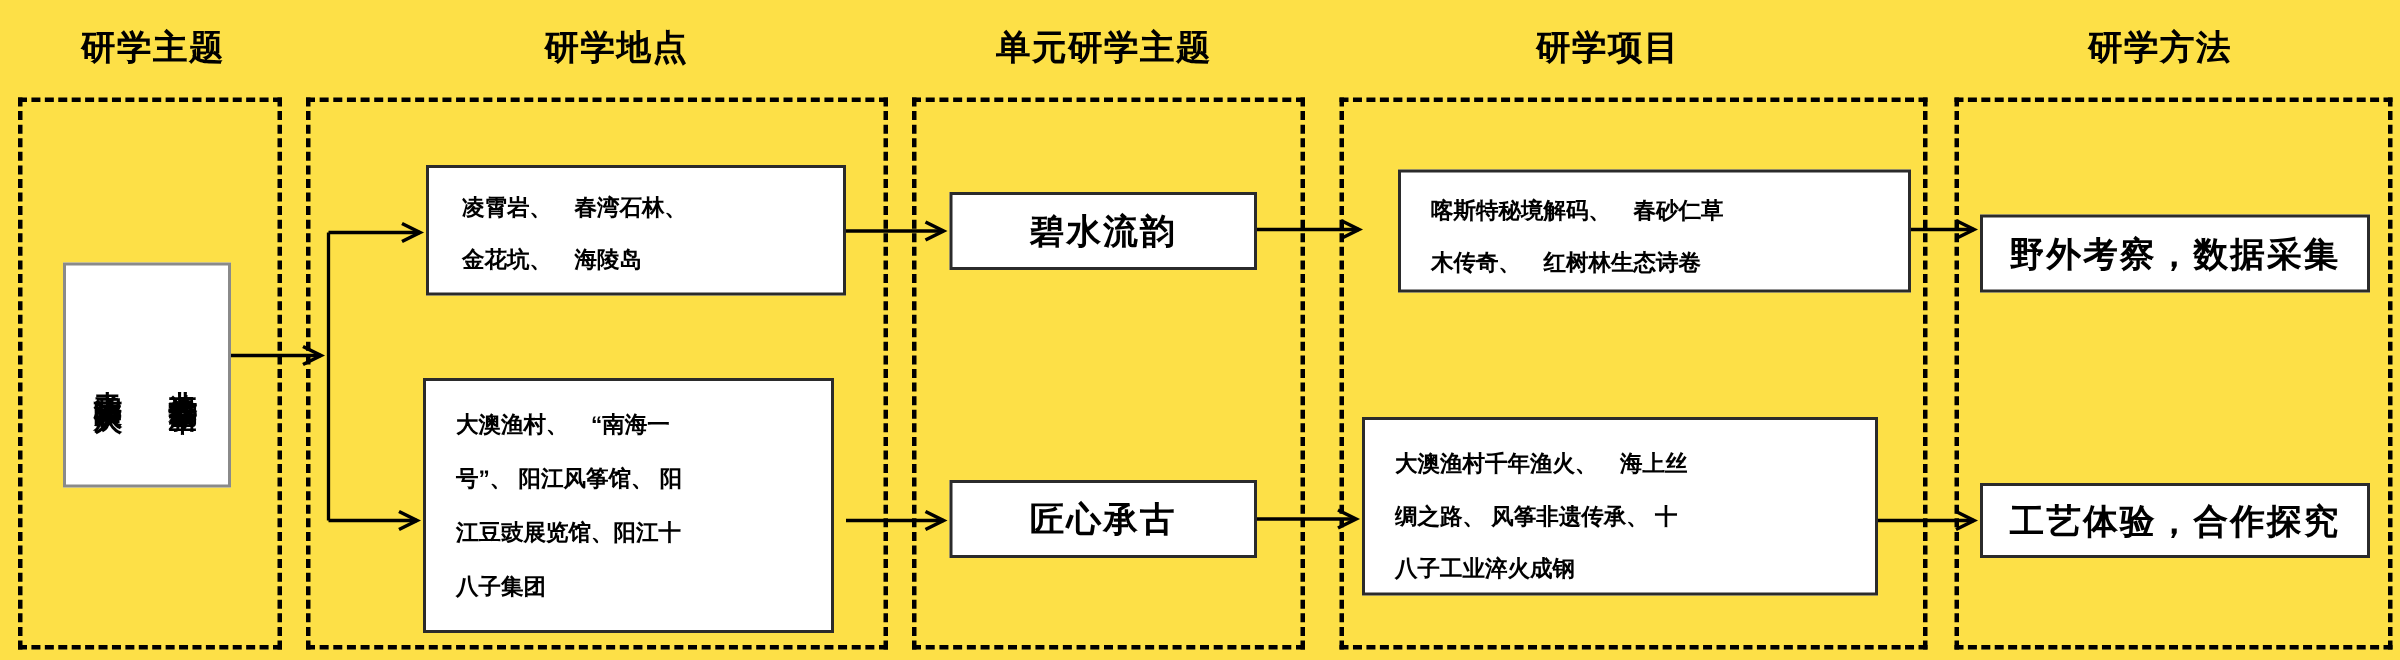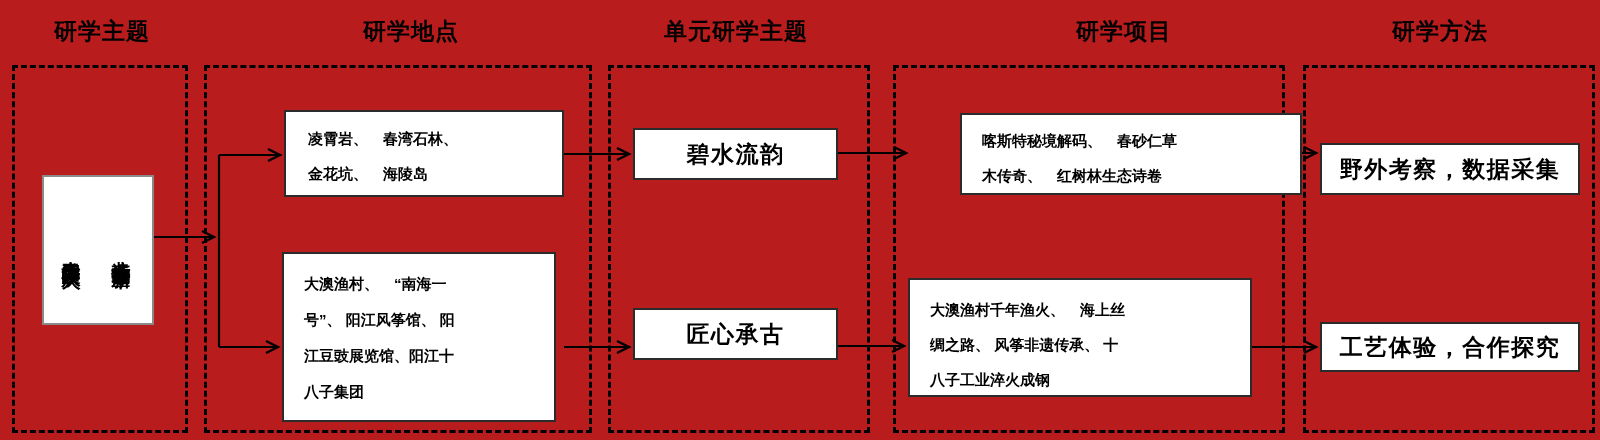--- a/index.html
+++ b/index.html
@@ -1,17 +1,17 @@
 <!DOCTYPE html>
 <html><head>
 <meta charset="utf-8">
 <style>
   html,body{margin:0;padding:0;background:#ffffff;}
   .canvas{
-    position:relative;width:1600px;height:440px;background:#b91c1c;
+    position:relative;width:1600px;height:440px;background:#fde047;
     font-family:"Liberation Sans",sans-serif;font-weight:bold;color:#000;
     overflow:hidden;
   }
   .hdr{
     position:absolute;top:16px;transform:translateX(-50%);
     font-size:23px;letter-spacing:1px;white-space:nowrap;
   }
   .frame{
     position:absolute;top:65px;height:368px;box-sizing:border-box;
     border:3px dashed #000;background:transparent;
@@ -51,43 +51,43 @@
     <line x1="564" y1="347" x2="629" y2="347" stroke="#000" stroke-width="2.2" marker-end="url(#ah)"></line>
     <line x1="838" y1="153" x2="906" y2="153" stroke="#000" stroke-width="2.2" marker-end="url(#ah)"></line>
     <line x1="838" y1="346" x2="904" y2="346" stroke="#000" stroke-width="2.2" marker-end="url(#ah)"></line>
     <line x1="1252" y1="153" x2="1316" y2="153" stroke="#000" stroke-width="2.2" marker-end="url(#ah)"></line>
     <line x1="1252" y1="347" x2="1316" y2="347" stroke="#000" stroke-width="2.2" marker-end="url(#ah)"></line>
   </svg>
 
   <div class="hdr" style="left:102px">研学主题</div>
   <div class="hdr" style="left:411px">研学地点</div>
   <div class="hdr" style="left:736px">单元研学主题</div>
-  <div class="hdr" style="left:1124px">研学项目</div>
+  <div class="hdr" style="left:1072px">研学项目</div>
   <div class="hdr" style="left:1440px">研学方法</div>
 
   <div class="frame" style="left:12px;width:176px"></div>
   <div class="frame" style="left:204px;width:388px"></div>
   <div class="frame" style="left:608px;width:262px"></div>
   <div class="frame" style="left:893px;width:392px"></div>
   <div class="frame" style="left:1303px;width:292px"></div>
 
   <div class="node theme-node" style="left:42px;top:175px;width:112px;height:150px">非遗古韵绘新章
 青山碧波映炉火</div>
 
   <div class="node" style="left:284px;top:110px;width:280px;height:87px;padding:9px 0 0 22px">凌霄岩、　春湾石林、
 金花坑、　海陵岛</div>
   <div class="node" style="left:282px;top:252px;width:274px;height:170px;padding:12px 0 0 20px;line-height:36px">大澳渔村、　“南海一
 号”、 阳江风筝馆、 阳
 江豆豉展览馆、阳江十
 八子集团</div>
 
   <div class="node centered" style="left:633px;top:128px;width:205px;height:52px">碧水流韵</div>
-  <div class="node centered" style="left:633px;top:308px;width:205px;height:52px">匠心承古</div>
+  <div class="node centered" style="left:633px;top:320px;width:205px;height:52px">匠心承古</div>
 
-  <div class="node" style="left:960px;top:113px;width:342px;height:82px;padding:8px 0 0 20px">喀斯特秘境解码、　春砂仁草
+  <div class="node" style="left:932px;top:113px;width:342px;height:82px;padding:8px 0 0 20px">喀斯特秘境解码、　春砂仁草
 木传奇、　红树林生态诗卷</div>
   <div class="node" style="left:908px;top:278px;width:344px;height:119px;padding:12px 0 0 20px">大澳渔村千年渔火、　海上丝
 绸之路、 风筝非遗传承、 十
 八子工业淬火成钢</div>
 
   <div class="node centered" style="left:1320px;top:143px;width:260px;height:52px">野外考察，数据采集</div>
   <div class="node centered" style="left:1320px;top:322px;width:260px;height:50px">工艺体验，合作探究</div>
 
 </div>
 

